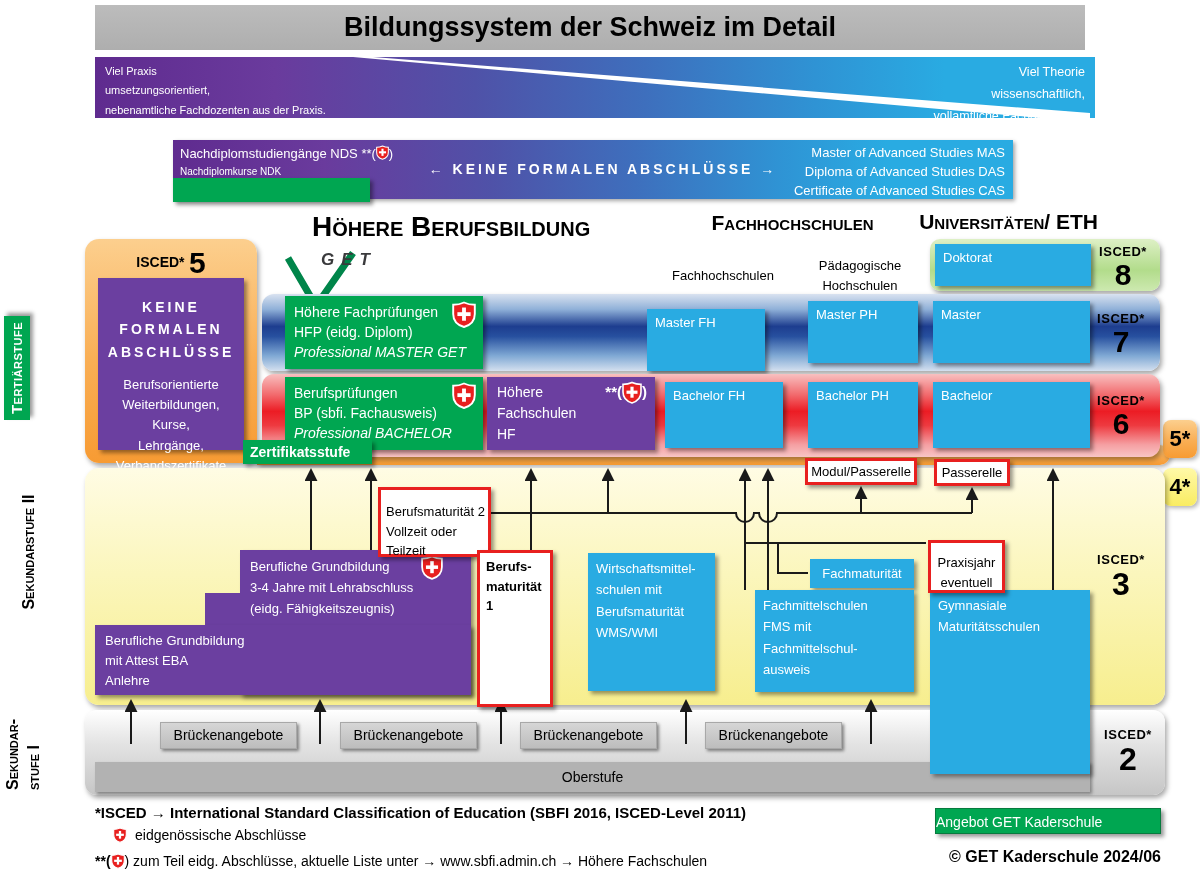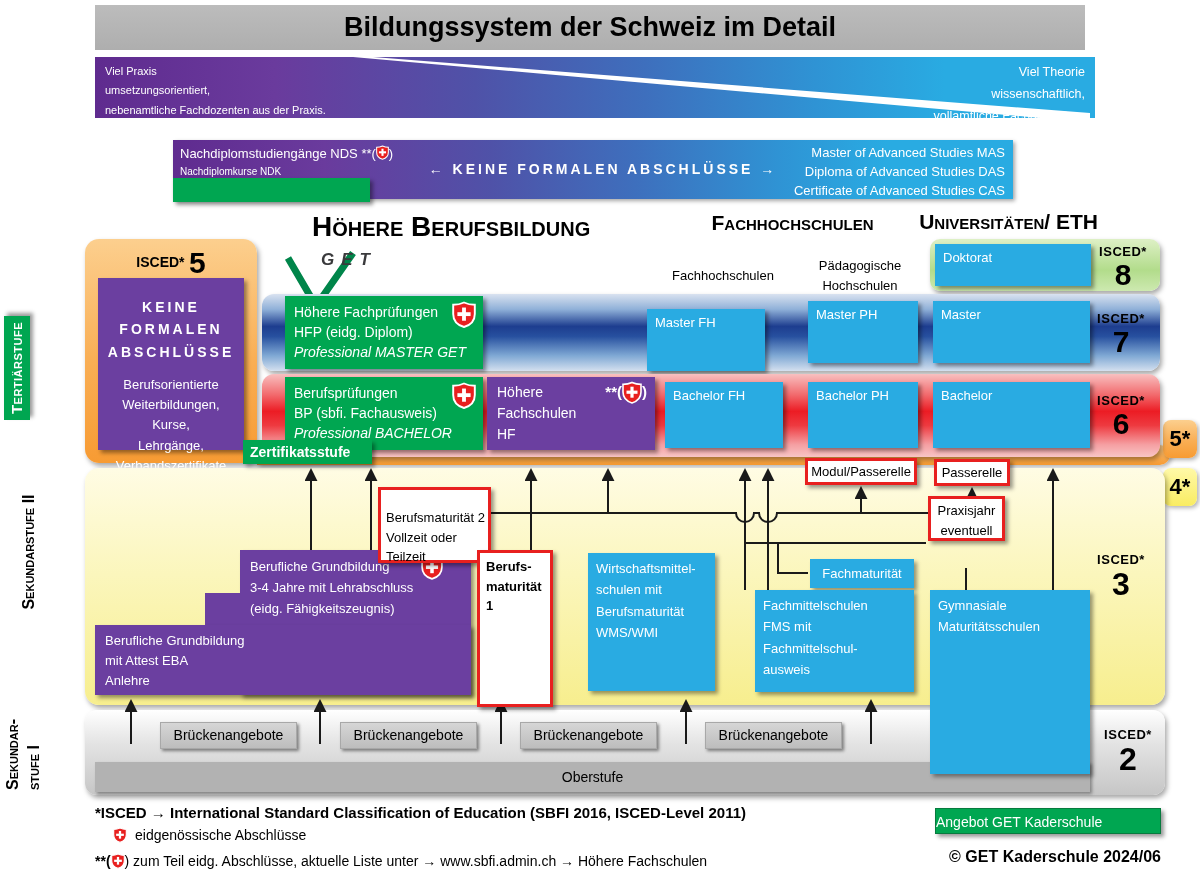--- a/index.html
+++ b/index.html
@@ -196,24 +196,24 @@
       <line x1="131" y1="744" x2="131" y2="703" marker-end="url(#ah)"></line>
       <line x1="320" y1="744" x2="320" y2="703" marker-end="url(#ah)"></line>
       <line x1="501" y1="744" x2="501" y2="703" marker-end="url(#ah)"></line>
       <line x1="686" y1="744" x2="686" y2="703" marker-end="url(#ah)"></line>
       <line x1="871" y1="744" x2="871" y2="703" marker-end="url(#ah)"></line>
     </g>
   </svg>
 
   <div class="abs wr" style="left:805px;top:458px;width:106px;height:21px;text-align:center;line-height:21px;">Modul/Passerelle</div>
   <div class="abs wr" style="left:934px;top:459px;width:70px;height:21px;text-align:center;line-height:21px;">Passerelle</div>
-  <div class="abs wr pre" style="left:378px;top:487px;width:102px;height:52px;padding:18px 0 0 5px;">Berufsmaturität 2
+  <div class="abs wr pre" style="left:378px;top:487px;width:102px;height:52px;padding:12px 0 0 5px;">Berufsmaturität 2
 Vollzeit oder
 Teilzeit</div>
-  <div class="abs wr pre" style="left:928px;top:496px;width:71px;height:37px;text-align:center;padding-top:2px;">Praxisjahr
+  <div class="abs wr pre" style="left:928px;top:540px;width:71px;height:37px;text-align:center;padding-top:10px;">Praxisjahr
 eventuell</div>
   <div class="abs wr pre" style="left:477px;top:550px;width:64px;height:139px;padding:4px 0 8px 6px;font-weight:bold;">Berufs-
 maturität 1</div>
 
   <div class="abs purplebox" style="left:240px;top:550px;width:231px;height:145px;z-index:3;">
     <div class="pre" style="margin:7px 0 0 10px;font-size:13px;line-height:1.6;">Berufliche Grundbildung
 3-4 Jahre mit Lehrabschluss
 (eidg. Fähigkeitszeugnis)</div>
     <span class="cross-slot" style="position:absolute;right:28px;top:5px;width:22px;height:25px;"><svg width="100%" height="100%" viewBox="0 0 20 22" preserveAspectRatio="xMidYMid meet">
           <path d="M10 1 C13 2.4 16 2.9 19 2.9 L19 10.5 C19 16.5 15.2 19.8 10 21.4 C4.8 19.8 1 16.5 1 10.5 L1 2.9 C4 2.9 7 2.4 10 1 Z" fill="#e8201f" stroke="#ffffff" stroke-width="1.6"></path>

